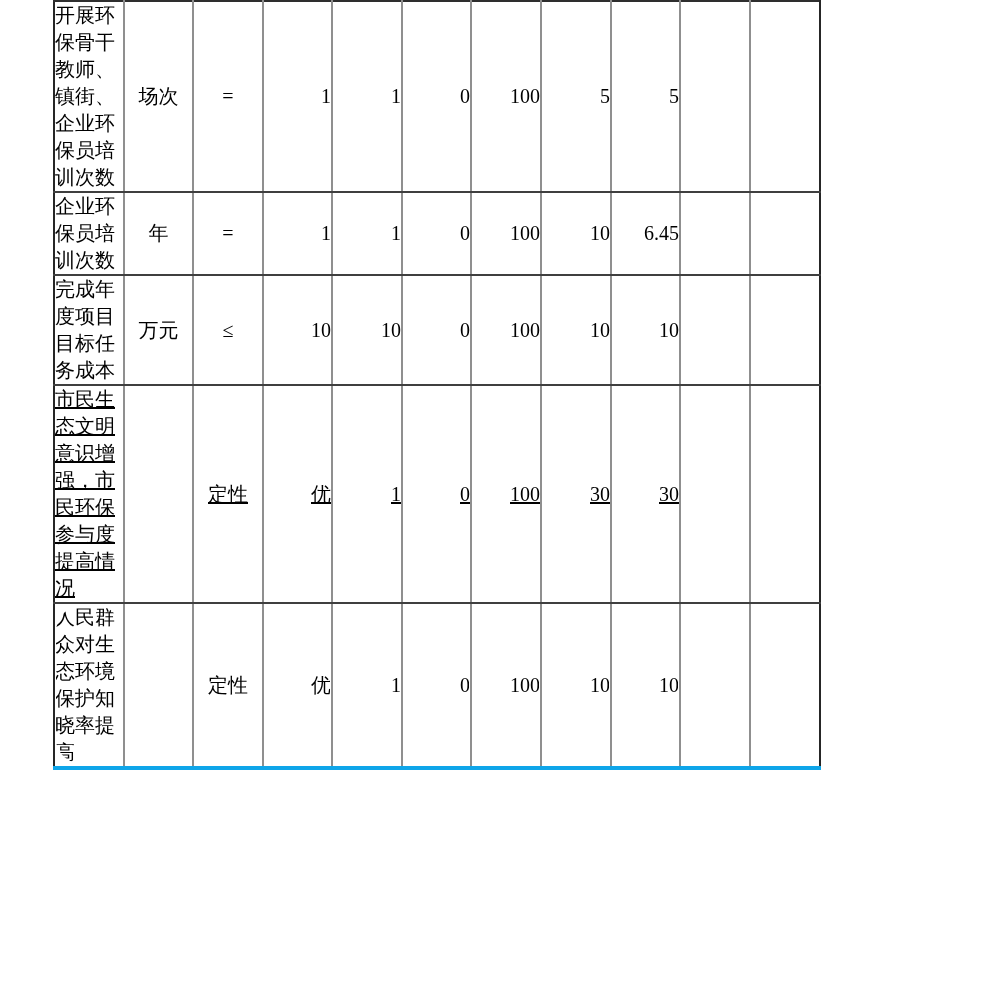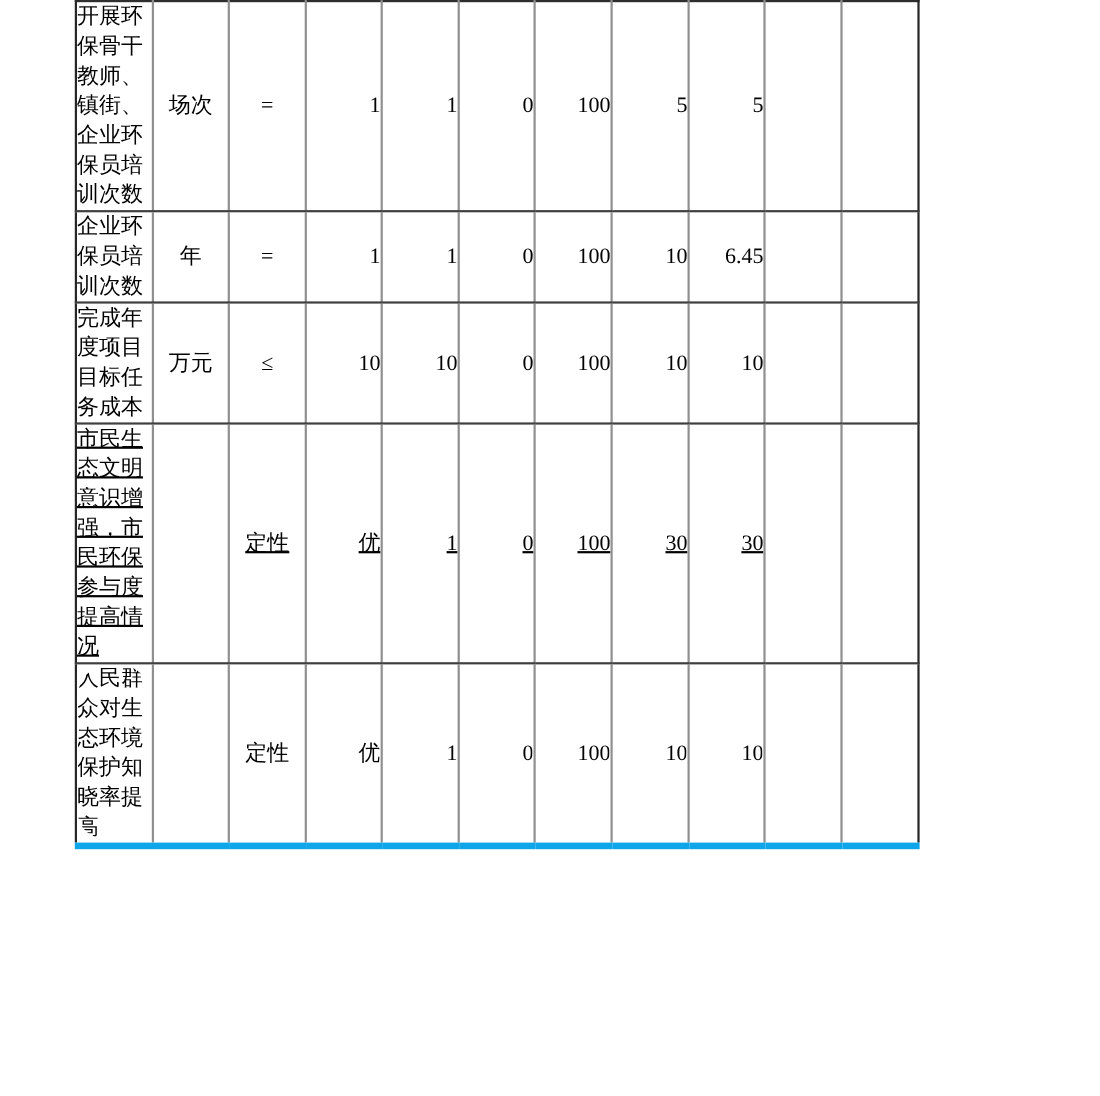--- a/index.html
+++ b/index.html
@@ -6,40 +6,40 @@
   html, body { margin: 0; padding: 0; }
   body {
     width: 1000px; height: 996px;
     background: #ffffff;
     color: #000000;
     font-family: "Liberation Serif", "DejaVu Serif", serif;
   }
   table.report {
     border-collapse: collapse;
     table-layout: fixed;
-    margin-left: 68px;
+    margin-left: 53px;
     margin-top: 0;
   }
   .report td {
     border-left: 2px solid #8f8f8f;
     border-right: 2px solid #8f8f8f;
     border-top: 2px solid #3f3f3f;
     border-bottom: 2px solid #3f3f3f;
     vertical-align: middle;
     font-size: 20px;
     line-height: 27px;
     padding: 0;
     overflow: hidden;
     background: #ffffff;
   }
   
   .report td:first-child  { border-left: 2px solid #262626; }
   .report td:last-child   { border-right: 2px solid #262626; }
   .report tr:first-child td { border-top: 2px solid #2e2e2e; }
-  .report tr:last-child td  { border-bottom: 6px solid #0ea5e9; border-radius: 29px; }
+  .report tr:last-child td  { border-bottom: 4px solid #0ea5e9; border-radius: 29px; }
   
   .report tr.r0 td { height: 190px; }
   .report tr.r1 td { height: 136px; }
   .report tr.r2 td { height: 82px; }
   .report tr.r3 td { height: 83px; }
   .report tr.r4 td { height: 110px; }
   .report tr.r5 td { height: 218px; text-decoration: underline; }
   .report tr.r6 td { height: 161px; }
   
   .c-ind {

